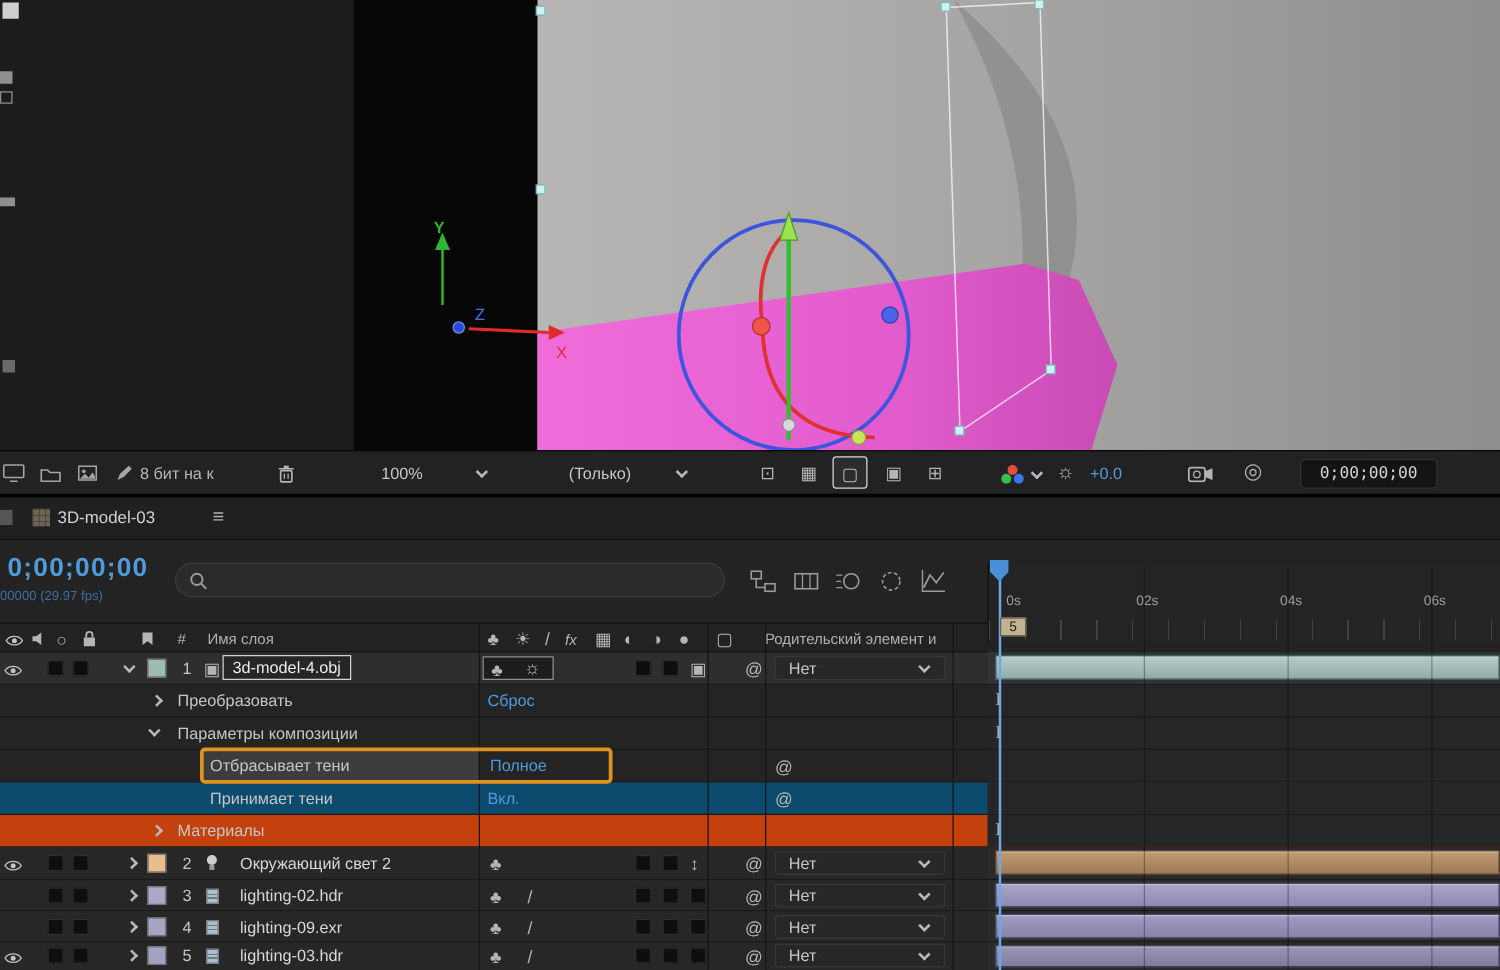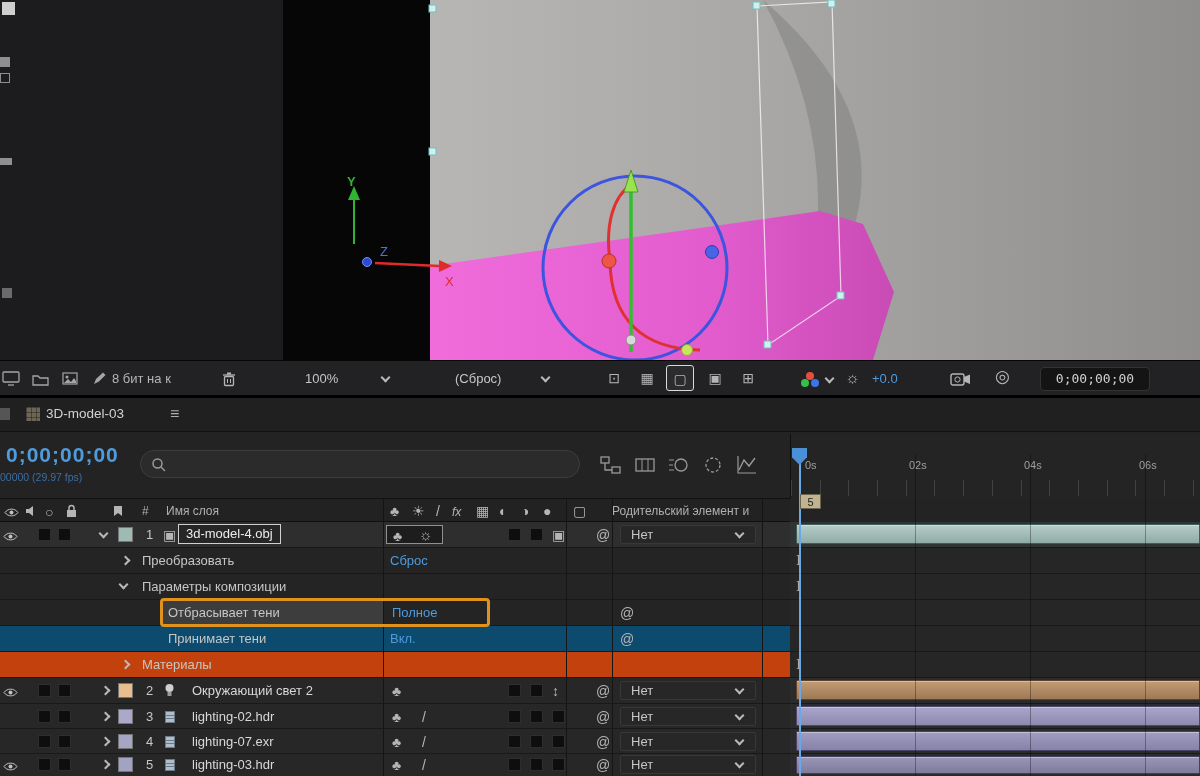--- a/index.html
+++ b/index.html
@@ -26,21 +26,21 @@
 .rgb{position:absolute;width:8px;height:8px;border-radius:50%}
 
 .tl{position:absolute;left:0;top:396px;width:1200px;height:380px;background:#232323;border-top:2px solid #000}
 .tabbar{position:absolute;left:0;top:0;width:1200px;height:34px;background:#202020;border-bottom:1px solid #101010}
 .compicon{position:absolute;left:26px;top:9px;width:14px;height:14px;background:#6e6557;
   background-image:linear-gradient(#00000055 1px,transparent 1px),linear-gradient(90deg,#00000055 1px,transparent 1px);
   background-size:5px 5px}
 .search{position:absolute;left:140px;top:52px;width:440px;height:28px;border-radius:14px;background:#2b2b2b;border:1px solid #3d3d3d}
 .search input{position:absolute;left:34px;top:3px;width:390px;height:20px;background:transparent;border:none;outline:none;color:#ccc;font-family:inherit}
 .micon{position:absolute;top:56px;width:22px;height:22px}
-.ruler{position:absolute;left:790px;top:36px;width:410px;height:64px;background:#242424;border-left:1px solid #0f0f0f}
+.ruler{position:absolute;left:790px;top:52px;width:410px;height:64px;background:#242424;border-left:1px solid #0f0f0f}
 .ticks{position:absolute;left:0;top:46px;width:410px;height:16px;opacity:.55;
   background:repeating-linear-gradient(90deg,#5a5a5a 0 1px,transparent 1px 28.7px)}
 .rlab{position:absolute;top:25px;font-size:11px;color:#9f9f9f}
 .hdr{position:absolute;left:0;top:100px;width:790px;height:24px;background:#222;border-top:1px solid #121212;border-bottom:1px solid #0f0f0f}
 .hcol{font-size:12px;color:#b0b0b0}
 .row{position:absolute;left:0;width:1200px;border-bottom:1px solid #191919}
 .rr{position:absolute;left:790px;top:0;width:410px;height:100%}
 .sq{position:absolute;width:13px;height:13px;background:#0e0e0e;border:1px solid #2e2e2e;top:6px}
 .swatch{position:absolute;width:15px;height:15px;border:1px solid #747474;top:5px}
 .nbx{position:absolute;left:178px;top:2px;border:1px solid #d0d0d0;background:#262626;color:#ececec;padding:1px 7px 2px;font-size:13px}
@@ -149,21 +149,21 @@
     <span class="abs" style="left:222px;top:10px"><svg width="14" height="16">
           <line x1="1" y1="4" x2="13" y2="4" stroke="#b5b5b5" stroke-width="1.3"></line>
           <rect x="5" y="1.5" width="4" height="2" fill="#b5b5b5"></rect>
           <rect x="2.5" y="5.5" width="9" height="9" rx="1" fill="none" stroke="#b5b5b5" stroke-width="1.3"></rect>
           <line x1="5.5" y1="8" x2="5.5" y2="12" stroke="#b5b5b5"></line>
           <line x1="8.5" y1="8" x2="8.5" y2="12" stroke="#b5b5b5"></line>
         </svg></span>
 
     <span class="t" style="left:305px;top:11px">100%</span>
     <span class="cv" style="left:382px;top:13px"></span>
-    <span class="t" style="left:455px;top:11px">(Сброс)</span>
+    <span class="t" style="left:455px;top:11px">(Только)</span>
     <span class="cv" style="left:542px;top:13px"></span>
 
     <span class="vbtn" style="left:600px">⊡</span>
     <span class="vbtn" style="left:633px">▦</span>
     <span class="vbtn on" style="left:666px">▢</span>
     <span class="vbtn" style="left:701px">▣</span>
     <span class="vbtn" style="left:734px">⊞</span>
 
     <span>
       <span class="rgb" style="left:806px;top:11px;background:#e84c3c"></span>
@@ -385,21 +385,21 @@
         </div>
     </div>
 
     <div class="row" style="top:331px;height:25px;background:#272727">
       <span class="sq" style="left:38px"></span>
       <span class="sq" style="left:58px"></span>
       <span class="cvr" style="left:102px;top:9px"></span>
       <span class="swatch" style="left:118px;background:#a5a5c6"></span>
       <span class="t" style="left:146px;top:6px">4</span>
       <span class="file" style="left:165px"></span>
-      <span class="t" style="left:192px;top:6px;color:#d8d8d8">lighting-07.exr</span>
+      <span class="t" style="left:192px;top:6px;color:#d8d8d8">lighting-09.exr</span>
       <span class="glyph" style="left:392px;top:5px">♣</span>
       <span class="glyph" style="left:422px;top:5px">/</span>
       <span class="sq" style="left:508px"></span>
       <span class="sq" style="left:530px"></span>
       <span class="sq" style="left:552px"></span>
       <span class="glyph" style="left:596px;top:5px">@</span>
       <span class="dd" style="left:620px">
         <span class="t" style="left:10px;top:2px">Нет</span>
         <span class="cv" style="left:115px;top:4px"></span>
       </span>

